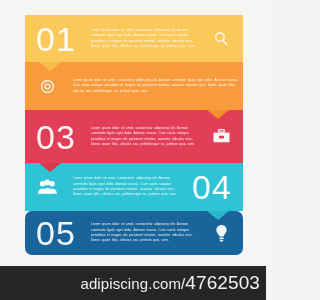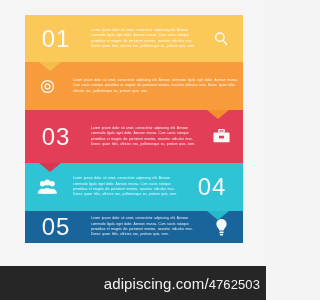--- a/index.html
+++ b/index.html
@@ -46,21 +46,21 @@
     width: 0;
     height: 0;
     border-left: 11px solid transparent;
     border-right: 11px solid transparent;
     z-index: 4;
   }
   .notch.left  { left: 14px; }
   .notch.right { right: 14px; }
 
   .num {
-    font-size: 24px;
+    font-size: 34px;
     line-height: 1;
     color: #ffffff;
     opacity: .95;
     font-weight: 400;
     letter-spacing: 1px;
     flex: 0 0 auto;
     text-align: center;
     width: 62px;
     font-family: "Liberation Sans", sans-serif;
   }
@@ -108,21 +108,21 @@
     position: absolute;
     right: 6px;
     top: 50%;
     transform: translateY(-50%);
     color: #f0f0f0;
     font-size: 15px;
     letter-spacing: .1px;
     white-space: nowrap;
     font-family: "Liberation Sans", sans-serif;
   }
-  #wm .big { font-size: 13px; margin-top: 28px; }
+  #wm .big { font-size: 19px; margin-top: 28px; }
 </style>
 </head>
 <body>
 
 <div id="canvas">
   <div id="bands">
 
     <div class="band" style="height:47px;background:#fbc85a;">
       <div class="num">01</div>
       <div class="copy">
@@ -176,21 +176,21 @@
           <path d="M1.2 20.5c0-4.1 3.1-7 6.8-7s6.8 2.9 6.8 7z"></path>
           <circle cx="21.6" cy="6.4" r="3.9"></circle>
           <path d="M14.8 20.5c0-4.1 3.1-7 6.8-7s6.8 2.9 6.8 7z"></path>
           <circle cx="14.8" cy="4.6" r="4.3"></circle>
           <path d="M7.4 20.5c0-4.6 3.3-7.9 7.4-7.9s7.4 3.3 7.4 7.9z"></path>
         </svg>
       </div>
       <div class="notch right" style="border-top:9px solid #27b9cb;"></div>
     </div>
 
-    <div class="band" style="height:32px;background:#19649b;">
+    <div class="band" style="height:44px;background:#19649b;border-radius:7px;">
       <div class="num">05</div>
       <div class="copy">
         <p>Lorem ipsum dolor sit amet, consectetur adipiscing elit. Aenean commodo ligula eget dolor. Aenean massa. Cum sociis natoque penatibus et magnis dis parturient montes, nascetur ridiculus mus. Donec quam felis, ultricies nec, pretium quis, sem.</p>
       </div>
       <div class="ico">
         <svg width="13" height="19" viewBox="0 0 18 26" fill="#ffffff">
           <path d="M9 1.2c-4.1 0-7.1 3.1-7.1 7 0 3 1.8 5.1 3 6.6.7.9 1 1.5 1 2.4h6.2c0-.9.3-1.5 1-2.4 1.2-1.5 3-3.6 3-6.6 0-3.9-3-7-7.1-7z"></path>
           <rect x="6" y="18.6" width="6" height="2.2" rx="1"></rect>
           <rect x="6.6" y="22" width="4.8" height="2.1" rx="1"></rect>
         </svg>

